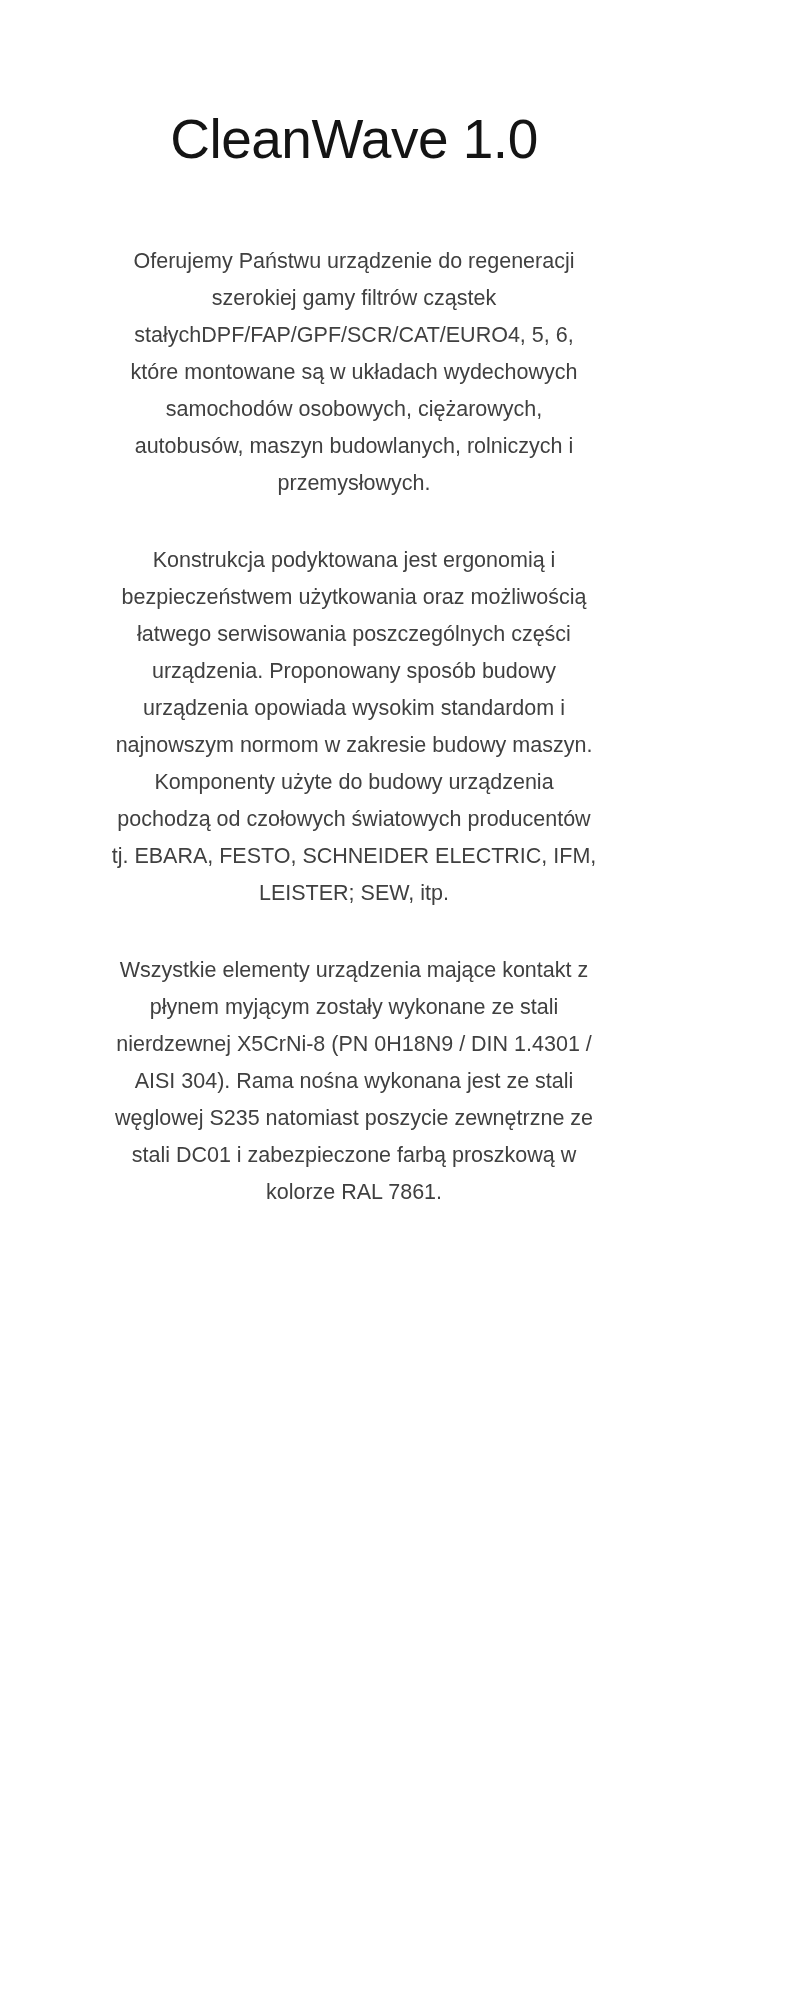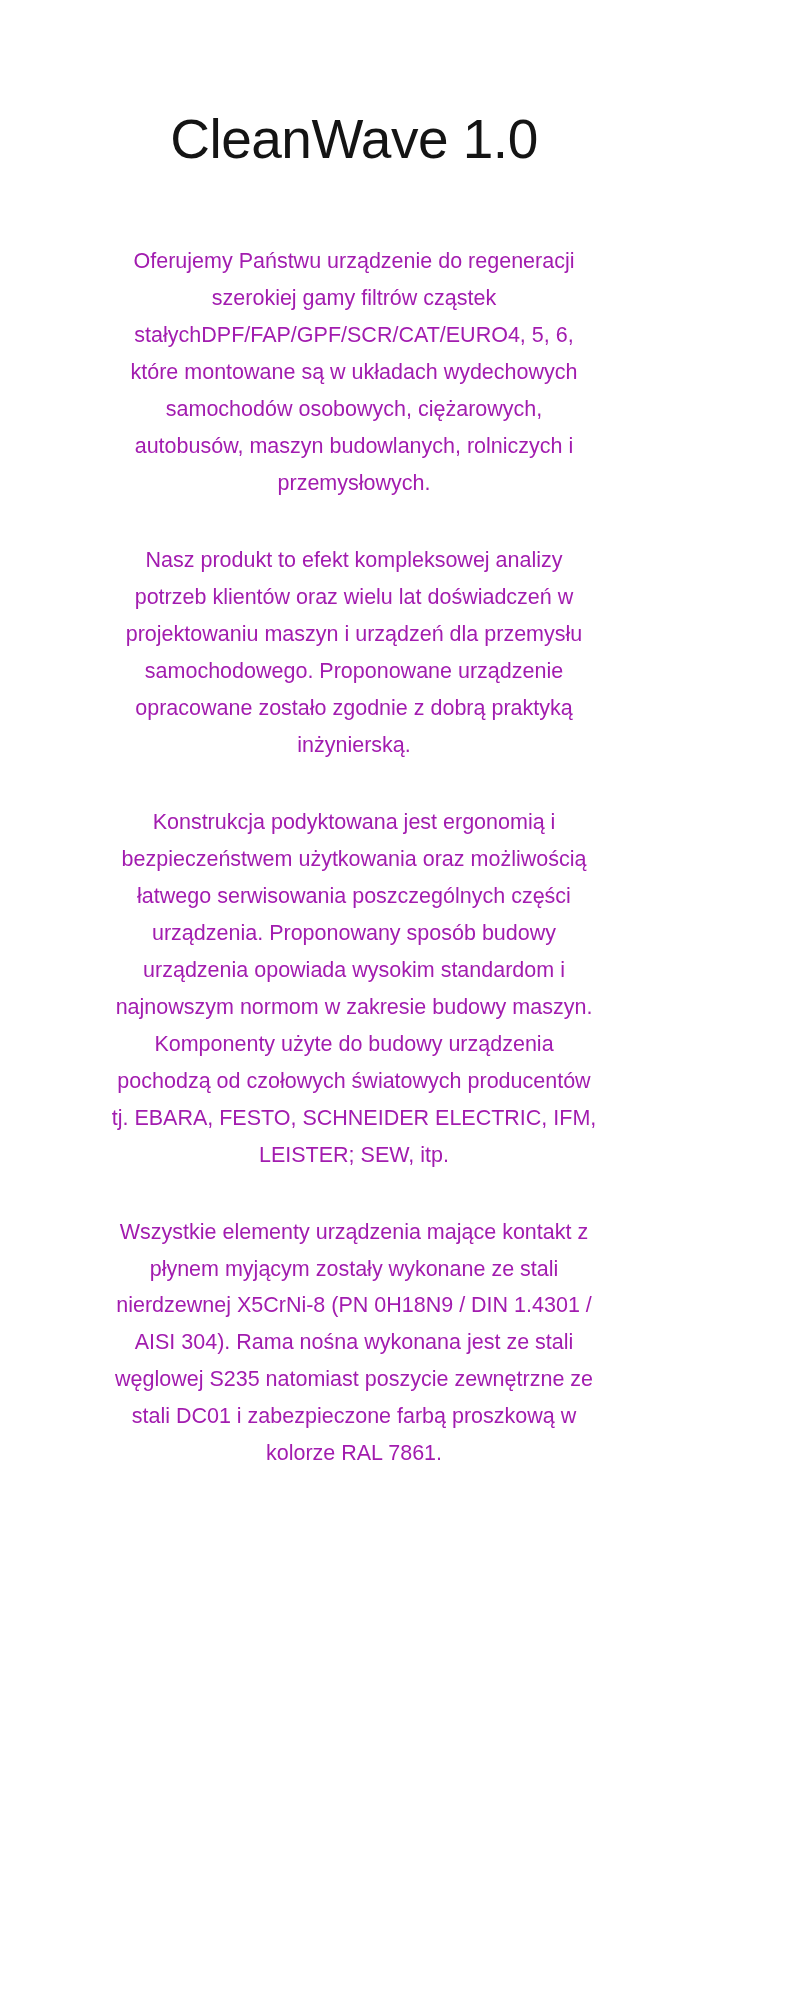--- a/index.html
+++ b/index.html
@@ -34,38 +34,37 @@
     text-align: center;
     color: #141414;
     margin: 0 0 72px 0;
     letter-spacing: -0.5px;
     white-space: nowrap;
   }
   .para {
     font-size: 21.5px;
     line-height: 1.72;
     text-align: center;
-    color: #a21caf;
+    color: #404040;
     margin: 0 0 40px 0;
     font-weight: 400;
   }
   .para:last-child {
     margin-bottom: 0;
   }
 </style>
 </head>
 <body>
 
 <div class="page">
   <div class="content">
 
     <h1 class="product-title">CleanWave 1.0</h1>
 
     <p class="para">Oferujemy Państwu urządzenie do regeneracji szerokiej gamy filtrów cząstek stałychDPF/FAP/GPF/SCR/CAT/EURO4, 5, 6, które montowane są w układach wydechowych samochodów osobowych, ciężarowych, autobusów, maszyn budowlanych, rolniczych i przemysłowych.</p>
 
-    <p class="para">Nasz produkt to efekt kompleksowej analizy potrzeb klientów oraz wielu lat doświadczeń w projektowaniu maszyn i urządzeń dla przemysłu samochodowego. Proponowane urządzenie opracowane zostało zgodnie z dobrą praktyką inżynierską.</p>
 
     <p class="para">Konstrukcja podyktowana jest ergonomią i bezpieczeństwem użytkowania oraz możliwością łatwego serwisowania poszczególnych części urządzenia. Proponowany sposób budowy urządzenia opowiada wysokim standardom i najnowszym normom w zakresie budowy maszyn. Komponenty użyte do budowy urządzenia pochodzą od czołowych światowych producentów tj. EBARA, FESTO, SCHNEIDER ELECTRIC, IFM, LEISTER; SEW, itp.</p>
 
     <p class="para">Wszystkie elementy urządzenia mające kontakt z płynem myjącym zostały wykonane ze stali nierdzewnej X5CrNi-8 (PN 0H18N9 / DIN 1.4301 / AISI 304). Rama nośna wykonana jest ze stali węglowej S235 natomiast poszycie zewnętrzne ze stali DC01 i zabezpieczone farbą proszkową w kolorze RAL 7861.</p>
 
   </div>
 </div>
 
 </body></html>

